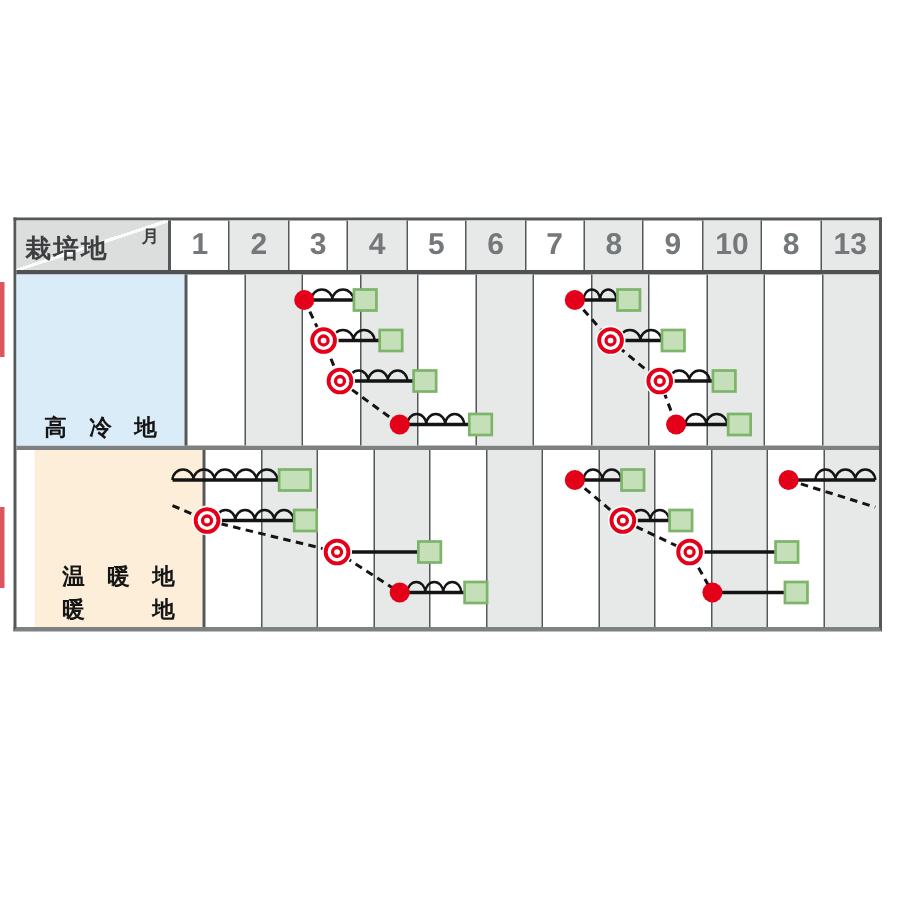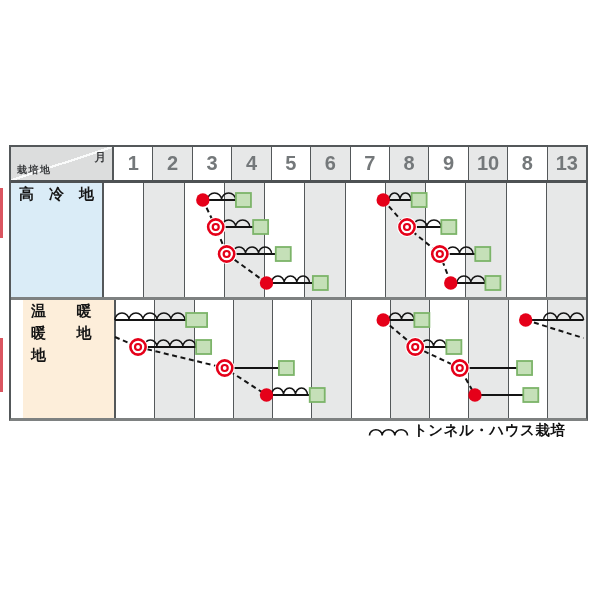--- a/index.html
+++ b/index.html
@@ -23,24 +23,24 @@
   .region-cool { top:35.5px; height:117px; border-bottom:3px solid var(--grid-gray); }
   .region-warm { top:152.5px; bottom:0;padding-left:12px; }
 
   .corner {
     width:101px; flex:none; position:relative;
     background-color:var(--corner-bg);
     background-image:linear-gradient(to bottom right,
       rgba(255,255,255,0) 48.5%, #fafbfb 48.5%, #fafbfb 52%, rgba(255,255,255,0) 52%);
   }
   .c-month { position:absolute; right:6px; top:3px; font-size:11.5px; color:#3c3e40; font-weight:bold; }
-  .c-area  { position:absolute; left:6px; bottom:3px; font-size:10px; color:#3c3e40; font-weight:bold; letter-spacing:1.5px; }
+  .c-area  { position:absolute; left:6px; bottom:3px; font-size:17px; color:#3c3e40; font-weight:bold; letter-spacing:1.5px; }
 
   .rlabel {
-    width:91px; flex:none; display:flex; flex-direction:row; justify-content:center;
+    width:112px; flex:none; display:flex; flex-direction:column; justify-content:flex-end;
     text-align:center; font-weight:bold; font-size:15px; line-height:22px; color:#151515;
   }
   .region-cool .rlabel { background:var(--cool-bg); }
   .region-warm .rlabel { background:var(--warm-bg); }
 
   .months { flex:1; display:flex; border-left:2.5px solid var(--grid-dark); position:relative; }
   .mcell { flex:1 1 0; border-left:1.5px solid var(--grid-dark); }
   .mcell:first-child { border-left:none; }
   .mcell:nth-child(2n) { background:var(--stripe); }
   .hdr-row .mcell {
@@ -204,19 +204,13 @@
       <circle cx="459.73791666666665" cy="368" r="7.6" fill="#ffffff" stroke="#e50019" stroke-width="2.6"></circle>
       <circle cx="459.73791666666665" cy="368" r="3" fill="#ffffff" stroke="#e50019" stroke-width="2.2"></circle>
       <line x1="474.96416666666664" y1="395" x2="530.79375" y2="395" stroke="#141414" stroke-width="2.2"></line>
       <rect x="523.29375" y="388" width="15" height="14" fill="#c5e0b8" stroke="#7cb469" stroke-width="1.8"></rect>
       <circle cx="474.96416666666664" cy="395" r="6.7" fill="#e50019"></circle>
       <line x1="525.7183333333332" y1="320" x2="583.5" y2="320" stroke="#141414" stroke-width="2.2"></line>
       <path d="M 543.6775 320 a 6.637083333333332 7 0 0 1 13.274166666666664 0 a 6.637083333333332 7 0 0 1 13.274166666666664 0 a 6.637083333333332 7 0 0 1 13.274166666666664 0" fill="none" stroke="#141414" stroke-width="1.6"></path>
       <circle cx="525.7183333333332" cy="320" r="6.7" fill="#e50019"></circle>
     </svg>
 
-  <div class="legend">
-    <svg id="legend-arcs" width="41" height="14" viewBox="0 0 41 14">
-        <path d="M 1.5 11.5 a 6.333333333333333 5.8 0 0 1 12.666666666666666 0 a 6.333333333333333 5.8 0 0 1 12.666666666666666 0 a 6.333333333333333 5.8 0 0 1 12.666666666666666 0" fill="none" stroke="#141414" stroke-width="1.6"></path>
-      </svg>
-    <span class="legend-label">トンネル・ハウス栽培</span>
-  </div>
 </div>
 
 </body></html>

